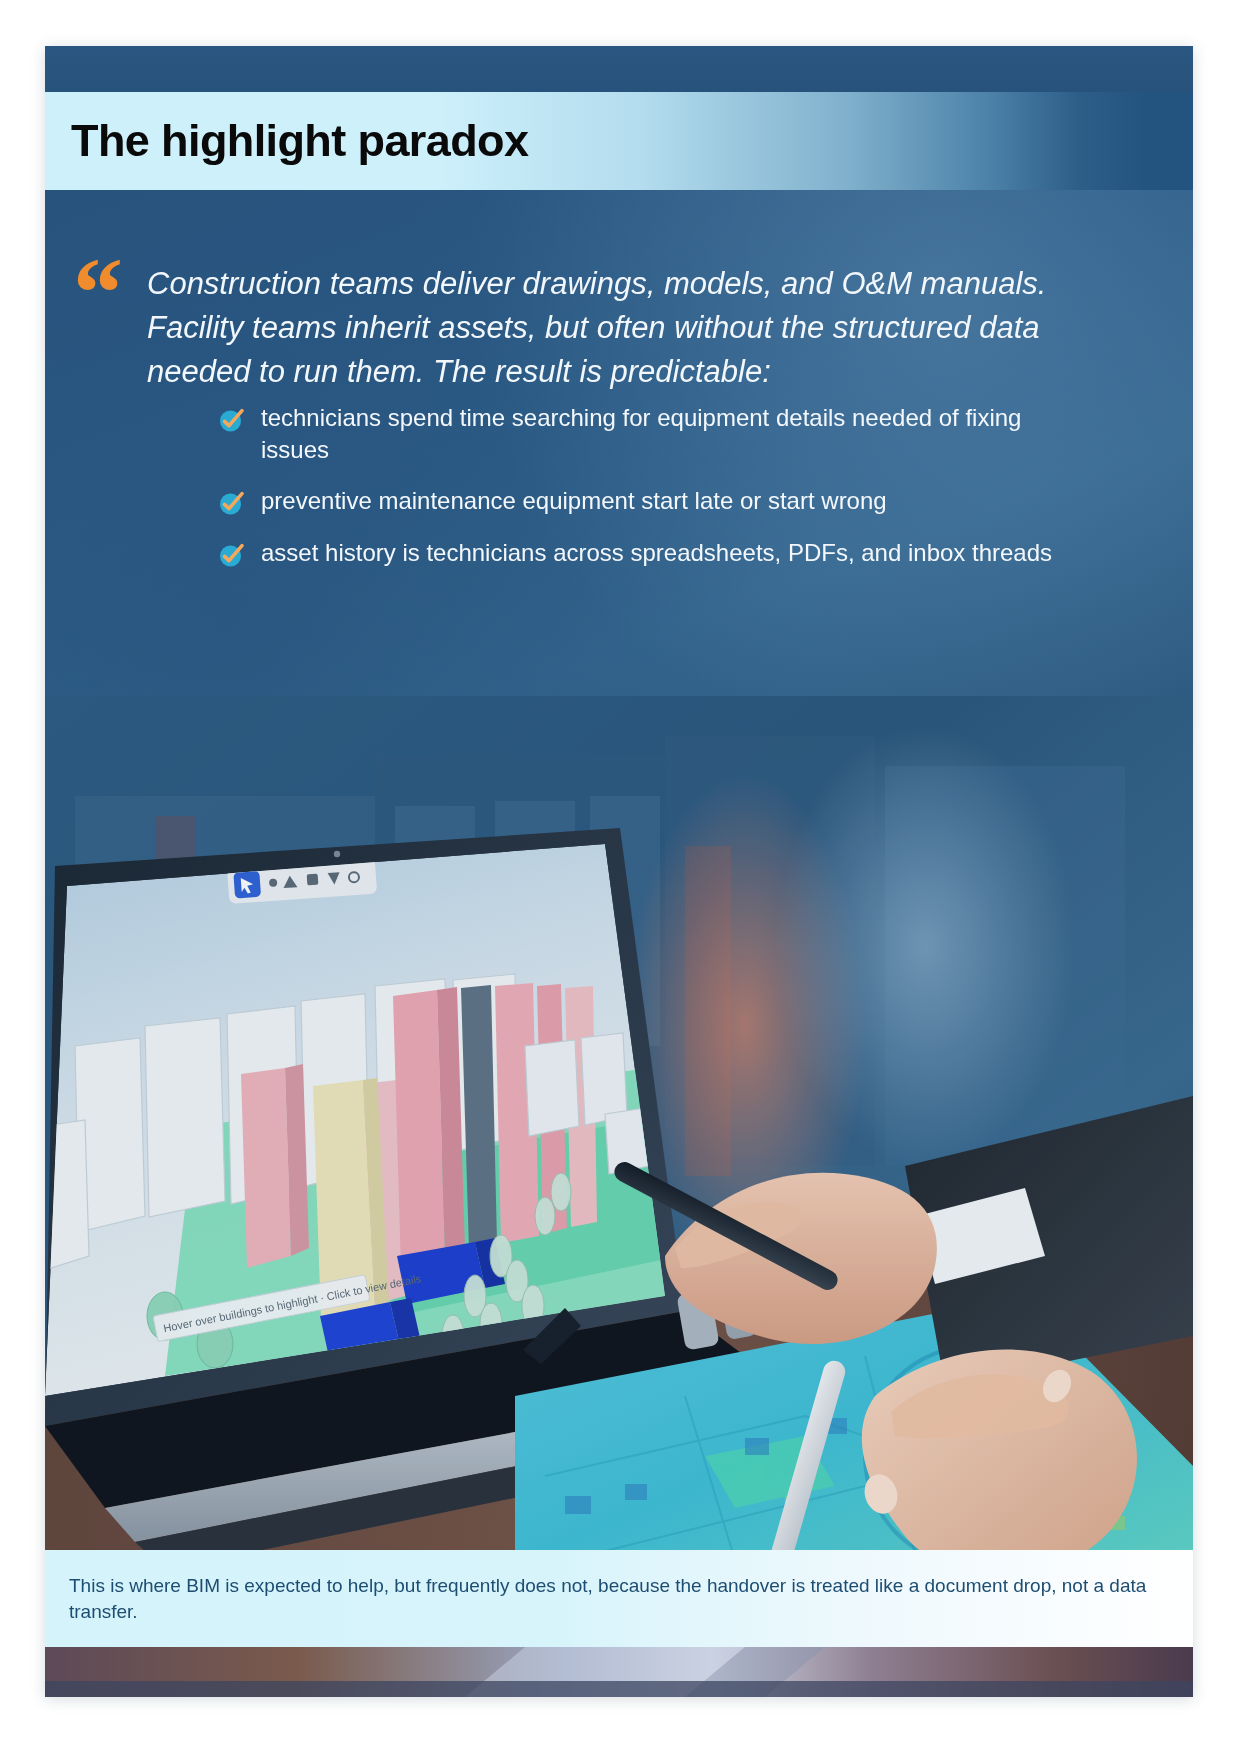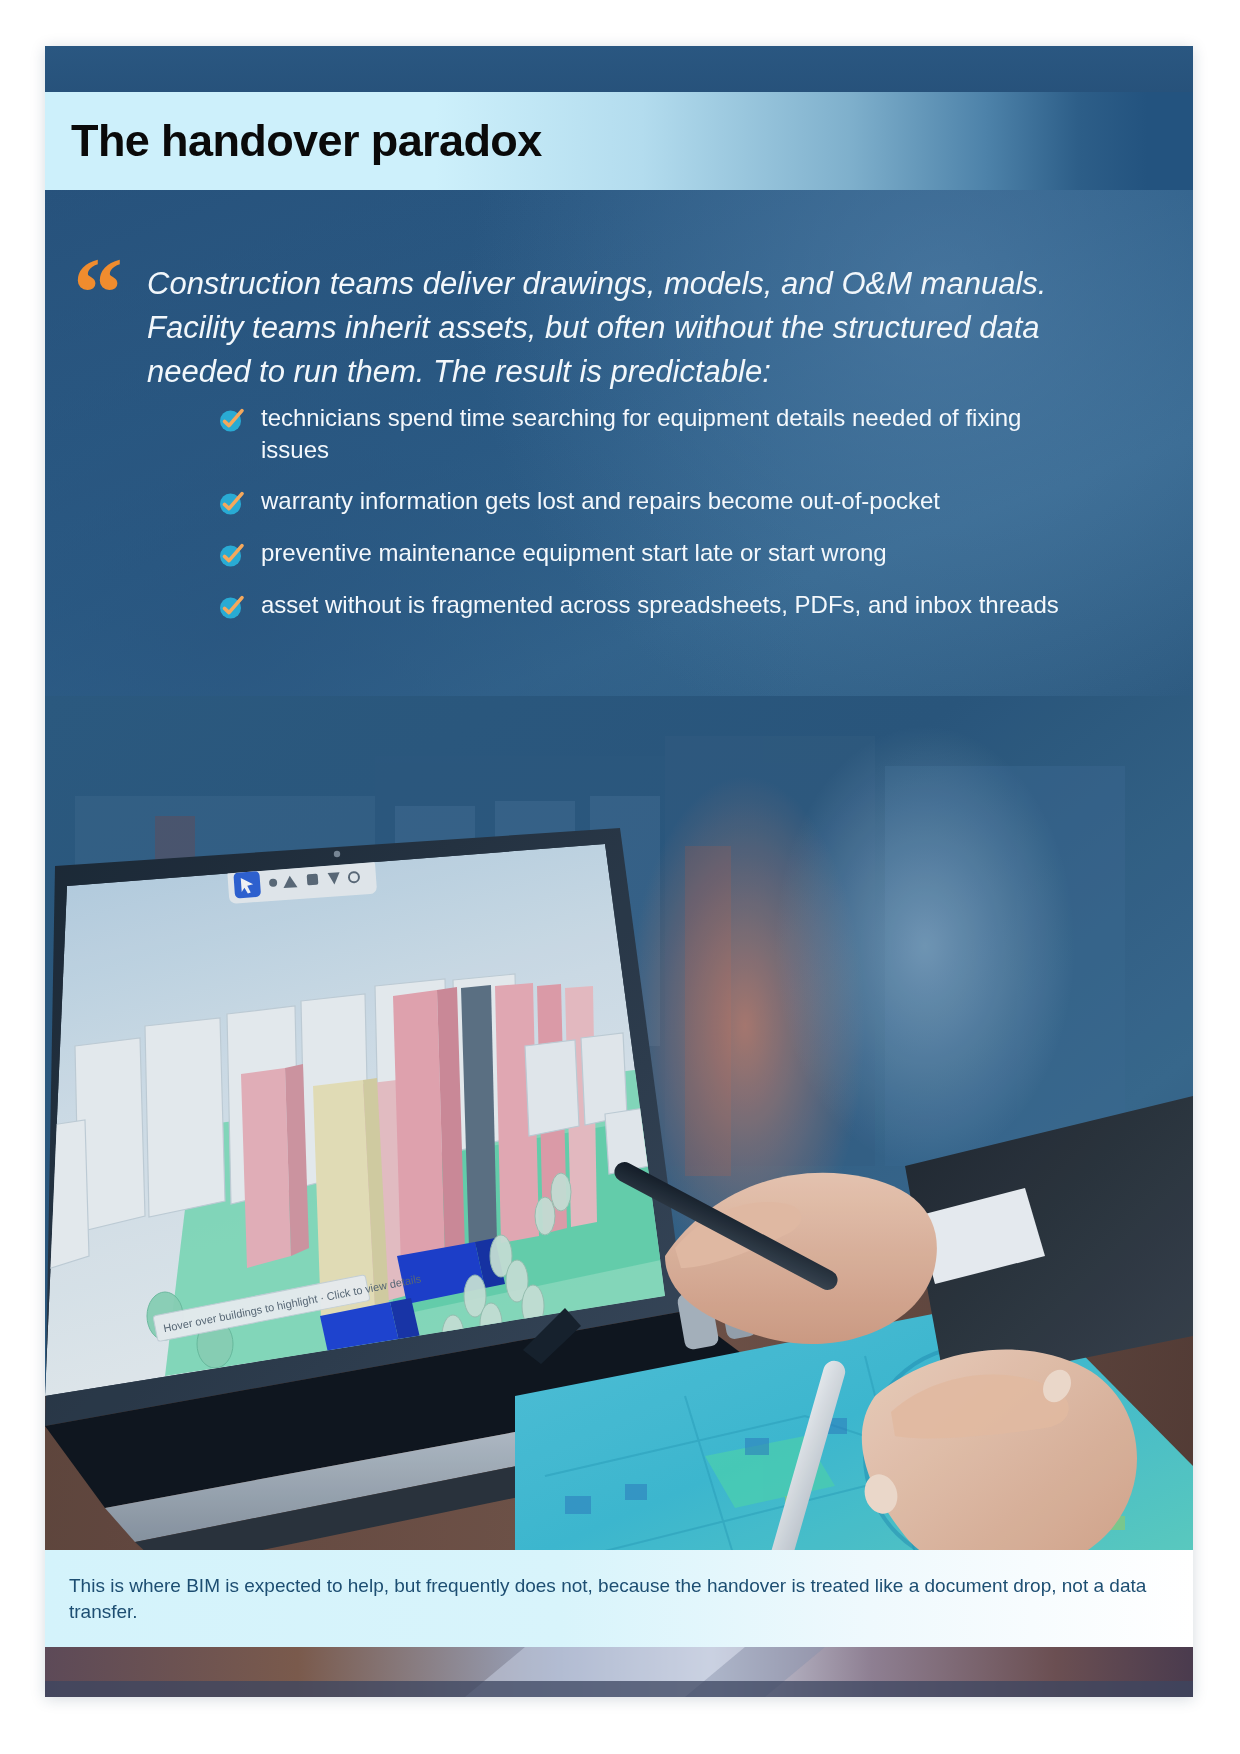--- a/index.html
+++ b/index.html
@@ -178,21 +178,21 @@
   .bottom-strip svg { display:block; width:100%; height:100%; }
 </style>
 </head>
 <body>
 
 <div class="card">
 
   <div class="card-topstrip"></div>
 
   <div class="title-band">
-    <div class="title-text">The handover paradox</div>
+    <div class="title-text">The highlight paradox</div>
   </div>
 
   <div class="body-area">
 
     <div class="quote-row">
       <div class="quote-mark">“</div>
       <div class="quote-text">Construction teams deliver drawings, models, and O&amp;M manuals. Facility teams inherit assets, but often without the structured data needed to run them. The result is predictable:</div>
     </div>
 
     <div class="bullet-list">
@@ -200,48 +200,39 @@
       <div class="bullet">
         <span class="check-icon">
           <svg viewBox="0 0 30 30">
             <circle cx="13.5" cy="16" r="10.5" fill="#29abd4"></circle>
             <path d="M7.5 16.4 L12 20.6 L25 5.6" fill="none" stroke="#f5a85c" stroke-width="3.6" stroke-linecap="round" stroke-linejoin="round"></path>
           </svg>
         </span>
         <span class="bullet-text">technicians spend time searching for equipment details needed of fixing issues</span>
       </div>
 
-      <div class="bullet">
-        <span class="check-icon">
-          <svg viewBox="0 0 30 30">
-            <circle cx="13.5" cy="16" r="10.5" fill="#29abd4"></circle>
-            <path d="M7.5 16.4 L12 20.6 L25 5.6" fill="none" stroke="#f5a85c" stroke-width="3.6" stroke-linecap="round" stroke-linejoin="round"></path>
-          </svg>
-        </span>
-        <span class="bullet-text">warranty information gets lost and repairs become out-of-pocket</span>
-      </div>
 
       <div class="bullet">
         <span class="check-icon">
           <svg viewBox="0 0 30 30">
             <circle cx="13.5" cy="16" r="10.5" fill="#29abd4"></circle>
             <path d="M7.5 16.4 L12 20.6 L25 5.6" fill="none" stroke="#f5a85c" stroke-width="3.6" stroke-linecap="round" stroke-linejoin="round"></path>
           </svg>
         </span>
         <span class="bullet-text">preventive maintenance equipment start late or start wrong</span>
       </div>
 
       <div class="bullet">
         <span class="check-icon">
           <svg viewBox="0 0 30 30">
             <circle cx="13.5" cy="16" r="10.5" fill="#29abd4"></circle>
             <path d="M7.5 16.4 L12 20.6 L25 5.6" fill="none" stroke="#f5a85c" stroke-width="3.6" stroke-linecap="round" stroke-linejoin="round"></path>
           </svg>
         </span>
-        <span class="bullet-text">asset without is fragmented across spreadsheets, PDFs, and inbox threads</span>
+        <span class="bullet-text">asset history is technicians across spreadsheets, PDFs, and inbox threads</span>
       </div>
 
     </div>
   </div>
 
   <div class="photo">
     <svg viewBox="0 0 1148 897" preserveAspectRatio="xMidYMid slice">
       <defs>
         <linearGradient id="bgRoom" x1="0" y1="0" x2="1" y2="1">
           <stop offset="0%" stop-color="#2d5c83"></stop>

